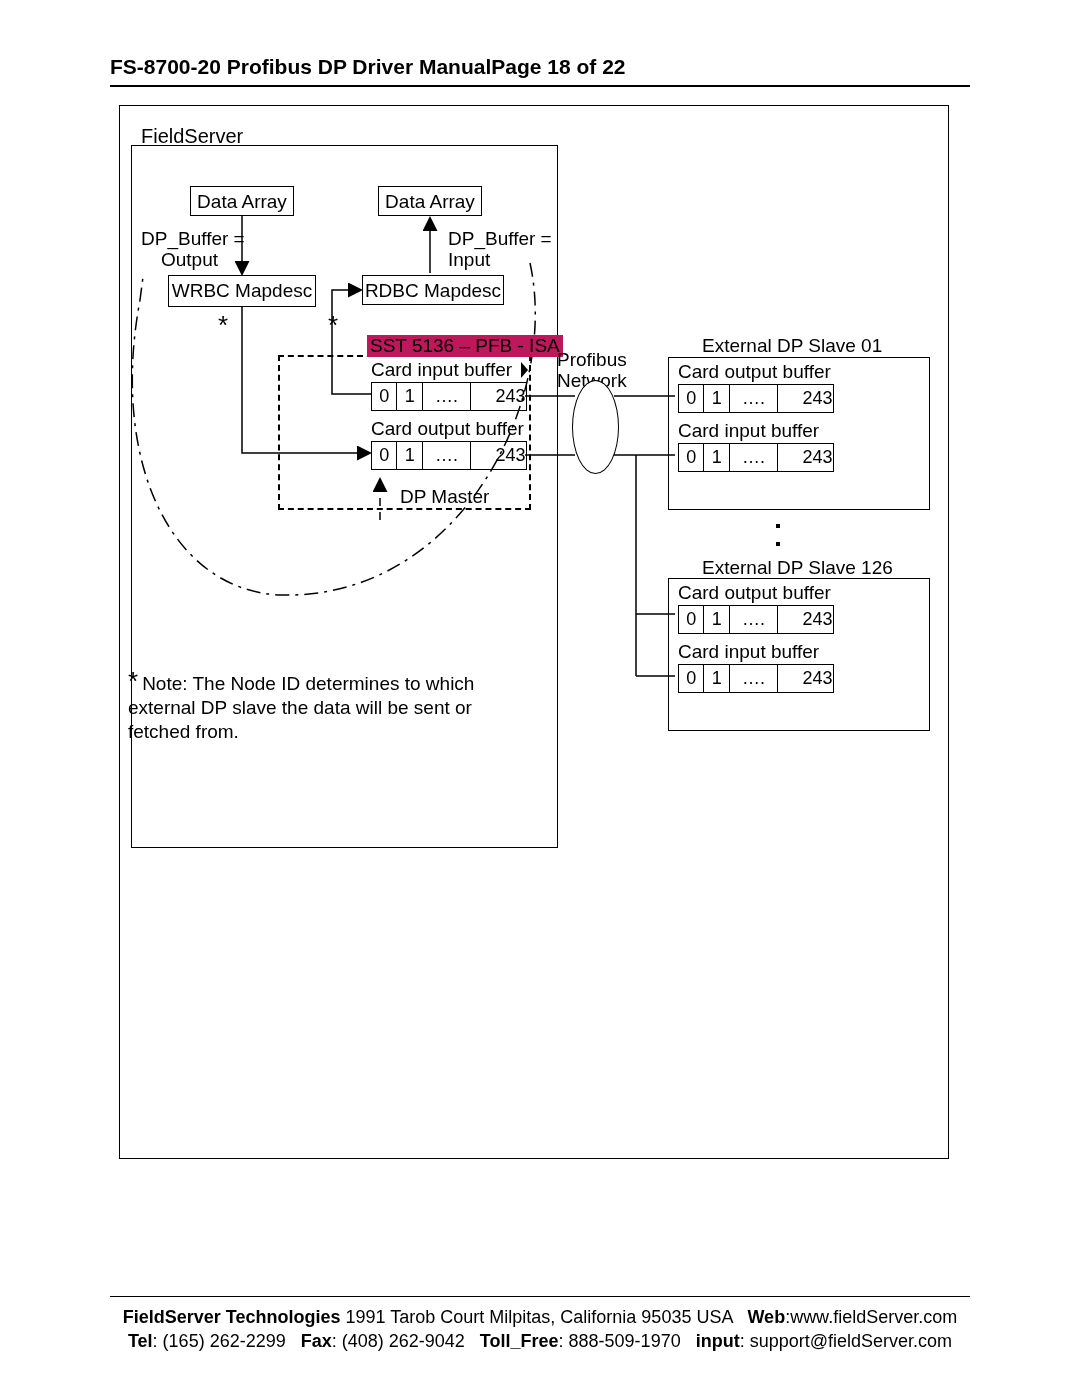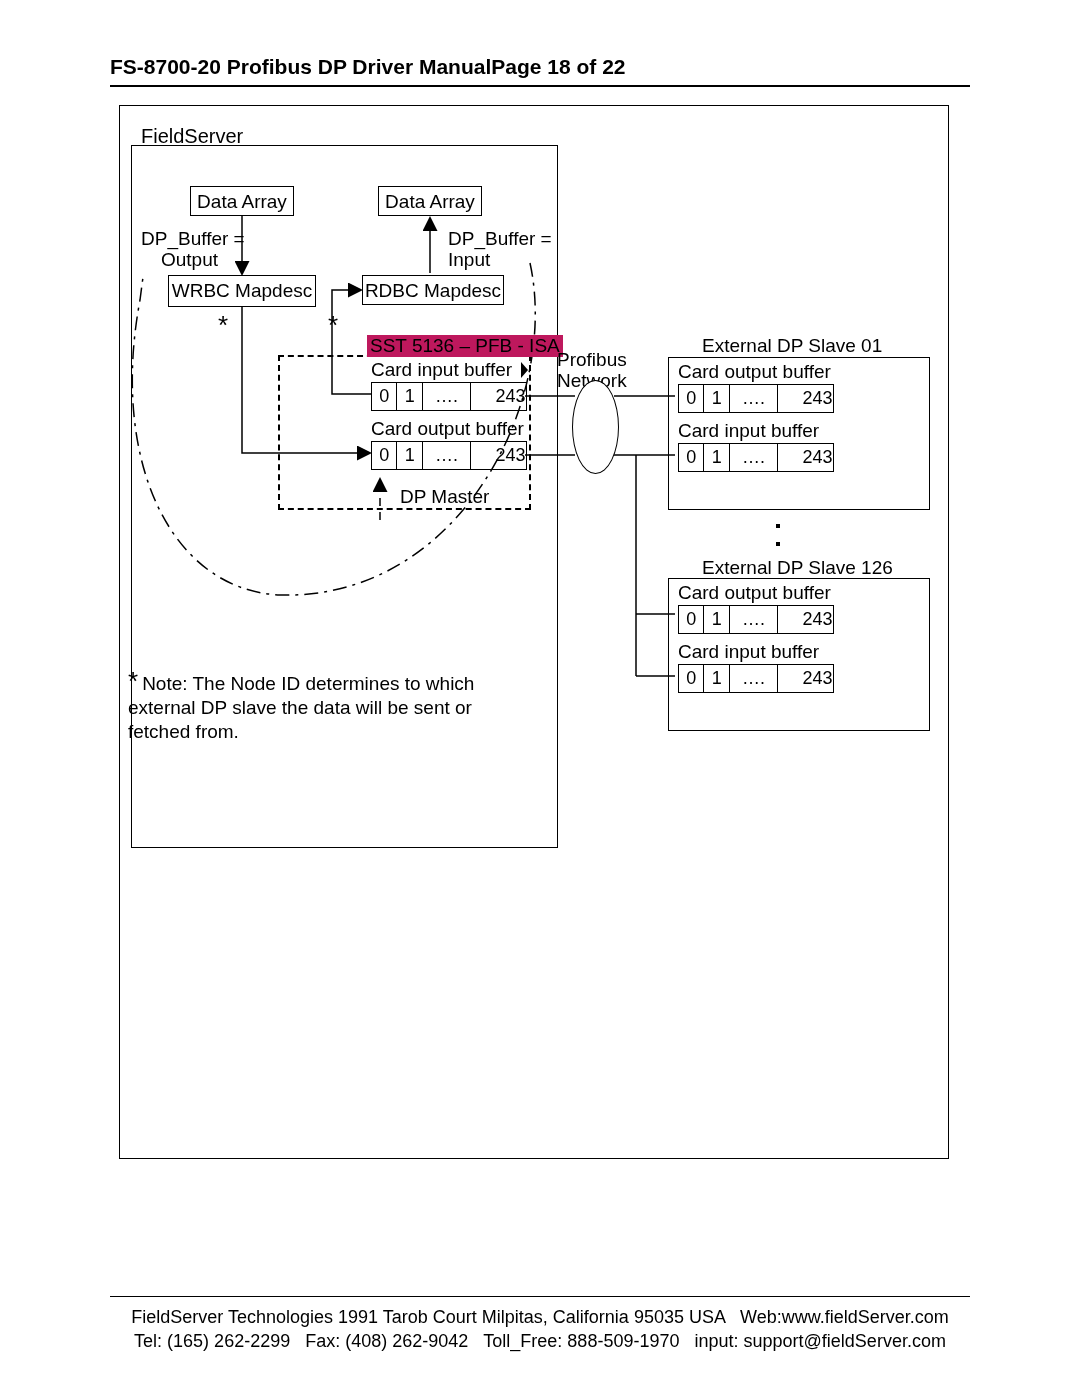--- a/index.html
+++ b/index.html
@@ -16,21 +16,21 @@
   .cells{position:absolute;height:29px;border:1.5px solid #000;box-sizing:border-box;display:flex;}
   .cells span{border-right:1.5px solid #000;height:100%;display:inline-flex;align-items:center;justify-content:center;font-size:18px;}
   .cells span:last-child{border-right:none;margin-left:24px;}
   .c0{width:30px;} .c1{width:30px;} .cd{width:58px;} .ce{width:38px;}
   .note{position:absolute;left:128px;top:668px;width:400px;font-size:19px;line-height:1.25;}
   .oval{position:absolute;border:1.5px solid #000;border-radius:50%;background:#fff;}
   .slave{position:absolute;border:1.5px solid #000;box-sizing:border-box;}
   .dot{position:absolute;width:4px;height:4px;background:#000;}
   .hr-bot{position:absolute;left:110px;top:1296px;width:860px;height:1px;background:#000;}
   .ftr{position:absolute;left:110px;top:1305px;width:860px;text-align:center;font-size:18px;line-height:1.35;}
-  .ftr b{font-weight:normal;}
+  .ftr b{font-weight:bold;}
   svg.lines{position:absolute;left:0;top:0;width:1080px;height:1397px;pointer-events:none;}
 </style>
 </head>
 <body>
 
 <div class="page">
 
   <div class="hdr">
     <span>FS-8700-20 Profibus DP Driver Manual</span>
     <span>Page 18 of 22</span>

